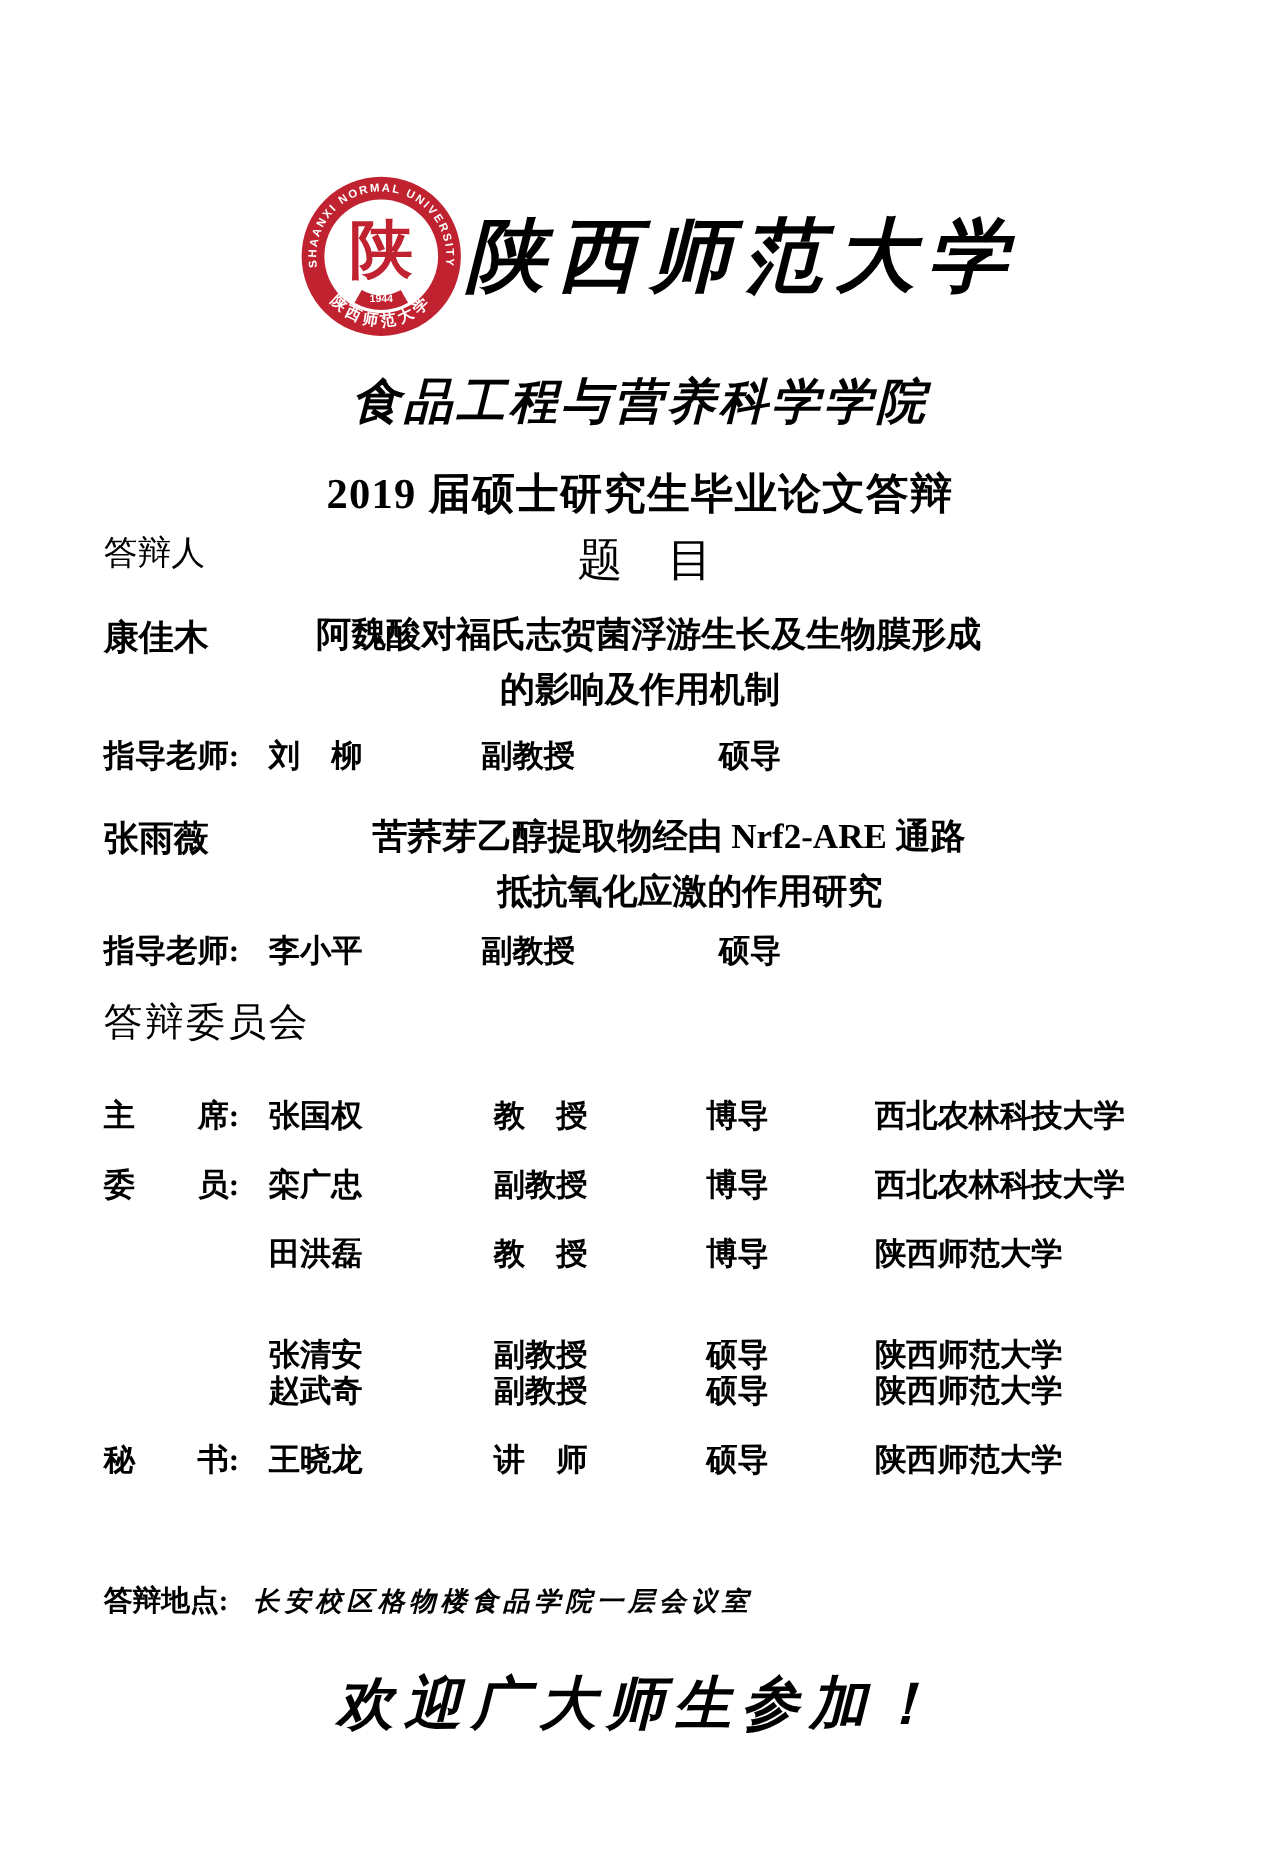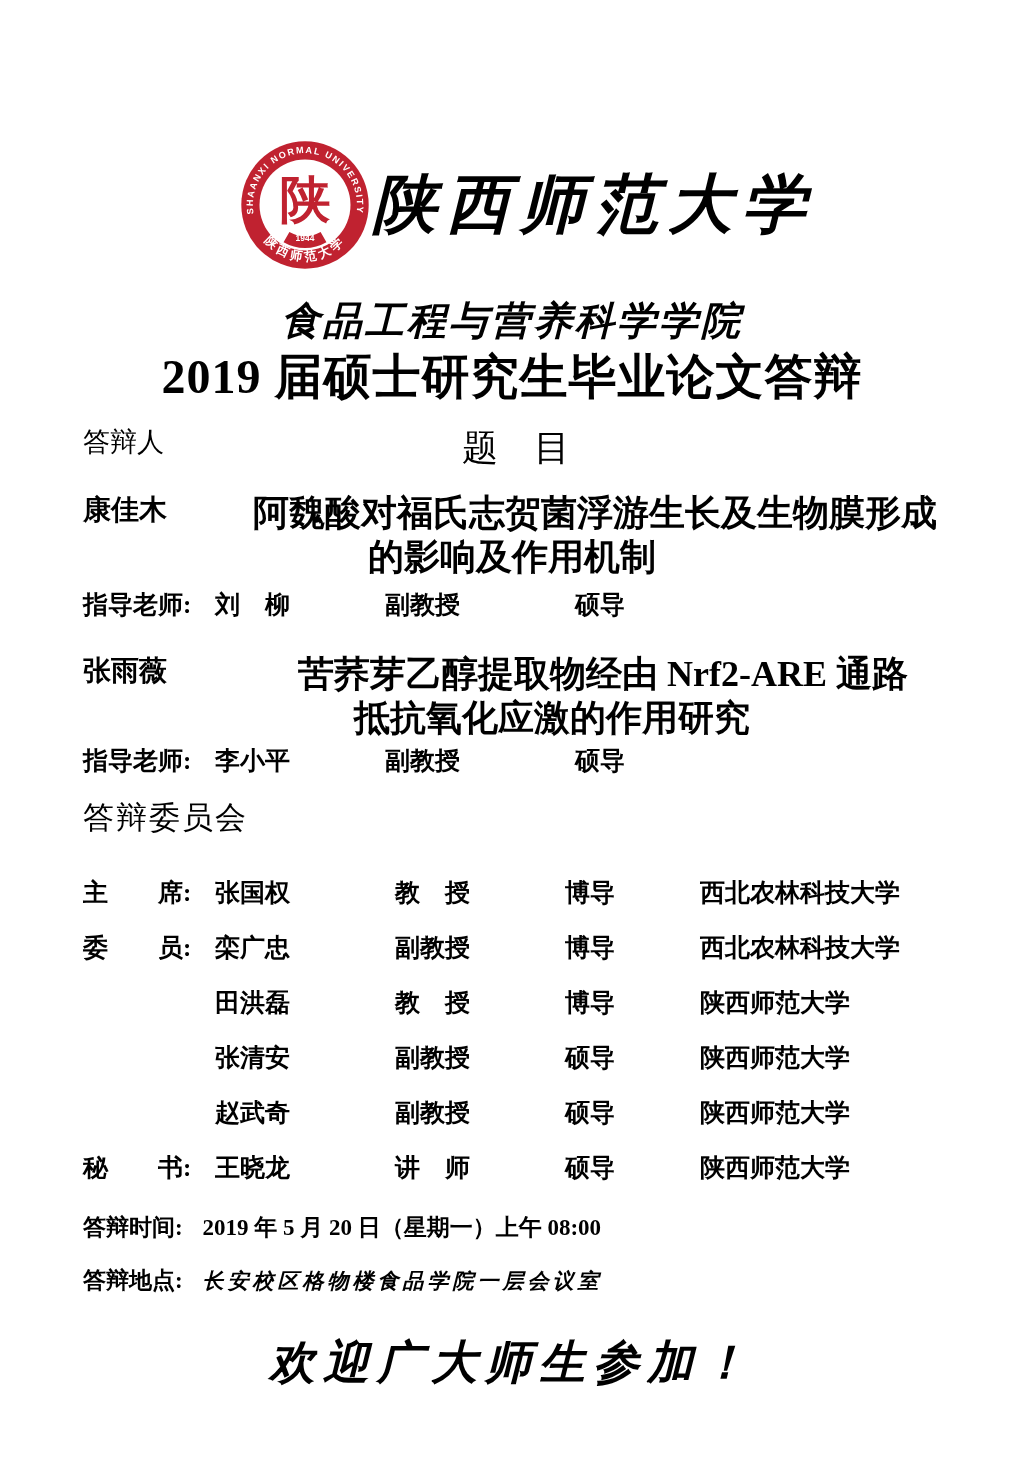--- a/index.html
+++ b/index.html
@@ -19,29 +19,29 @@
   .center{width:1024px;left:0;text-align:center;}
 
   
   .seal{left:240px;top:140px;width:130px;height:130px;}
   .univ-name{
     left:372px;top:150px;width:430px;height:110px;
     font-size:64px;letter-spacing:10px;line-height:110px;
     white-space:nowrap;
   }
   .college{top:294px;font-size:39px;letter-spacing:3px;}
-  .event-title{top:345px;font-size:48px;letter-spacing:1px;}
+  .event-title{top:372px;font-size:34px;letter-spacing:1px;}
 
   
   .col-defender{left:83px;top:424px;font-size:27px;}
   .col-topic{left:462px;top:424px;font-size:36px;}
 
   
   .def-name{font-size:28px;}
-  .def-title{font-size:36px;}
+  .def-title{font-size:28px;}
   .d1-name{left:83px;top:491px;}
   .d1-line1{left:253px;top:489px;}
   .d1-line2{top:533px;}
   .d2-name{left:83px;top:652px;}
   .d2-line1{left:298px;top:650px;}
   .d2-line2{top:694px;padding-left:40px;}
 
   
   .advisor-row{left:83px;width:860px;height:34px;font-size:25px;}
   .adv1{top:588px;}
@@ -138,21 +138,21 @@
     <span class="c-mentor">博导</span>
     <span class="c-affil">西北农林科技大学</span>
   </div>
   <div class="crow" style="top:986px;">
     <span class="c-role"></span>
     <span class="c-name">田洪磊</span>
     <span class="c-title">教　授</span>
     <span class="c-mentor">博导</span>
     <span class="c-affil">陕西师范大学</span>
   </div>
-  <div class="crow" style="top:1041px;">
+  <div class="crow" style="top:1067px;">
     <span class="c-role"></span>
     <span class="c-name">张清安</span>
     <span class="c-title">副教授</span>
     <span class="c-mentor">硕导</span>
     <span class="c-affil">陕西师范大学</span>
   </div>
   <div class="crow" style="top:1096px;">
     <span class="c-role"></span>
     <span class="c-name">赵武奇</span>
     <span class="c-title">副教授</span>
@@ -160,24 +160,20 @@
     <span class="c-affil">陕西师范大学</span>
   </div>
   <div class="crow" style="top:1151px;">
     <span class="c-role">秘　　书:</span>
     <span class="c-name">王晓龙</span>
     <span class="c-title">讲　师</span>
     <span class="c-mentor">硕导</span>
     <span class="c-affil">陕西师范大学</span>
   </div>
 
-  <div class="abs time-row b">
-    <span>答辩时间:</span>
-    <span style="margin-left:14px;">2019 年 5 月 20 日（星期一）上午 08:00</span>
-  </div>
   <div class="abs center welcome brush">欢迎广大师生参加！</div>
 
   <div class="abs place-row">
     <span class="b">答辩地点:</span>
     <span class="brush place-value" style="margin-left:14px;">长安校区格物楼食品学院一层会议室</span>
   </div>
 
 </div>
 
 </body></html>

